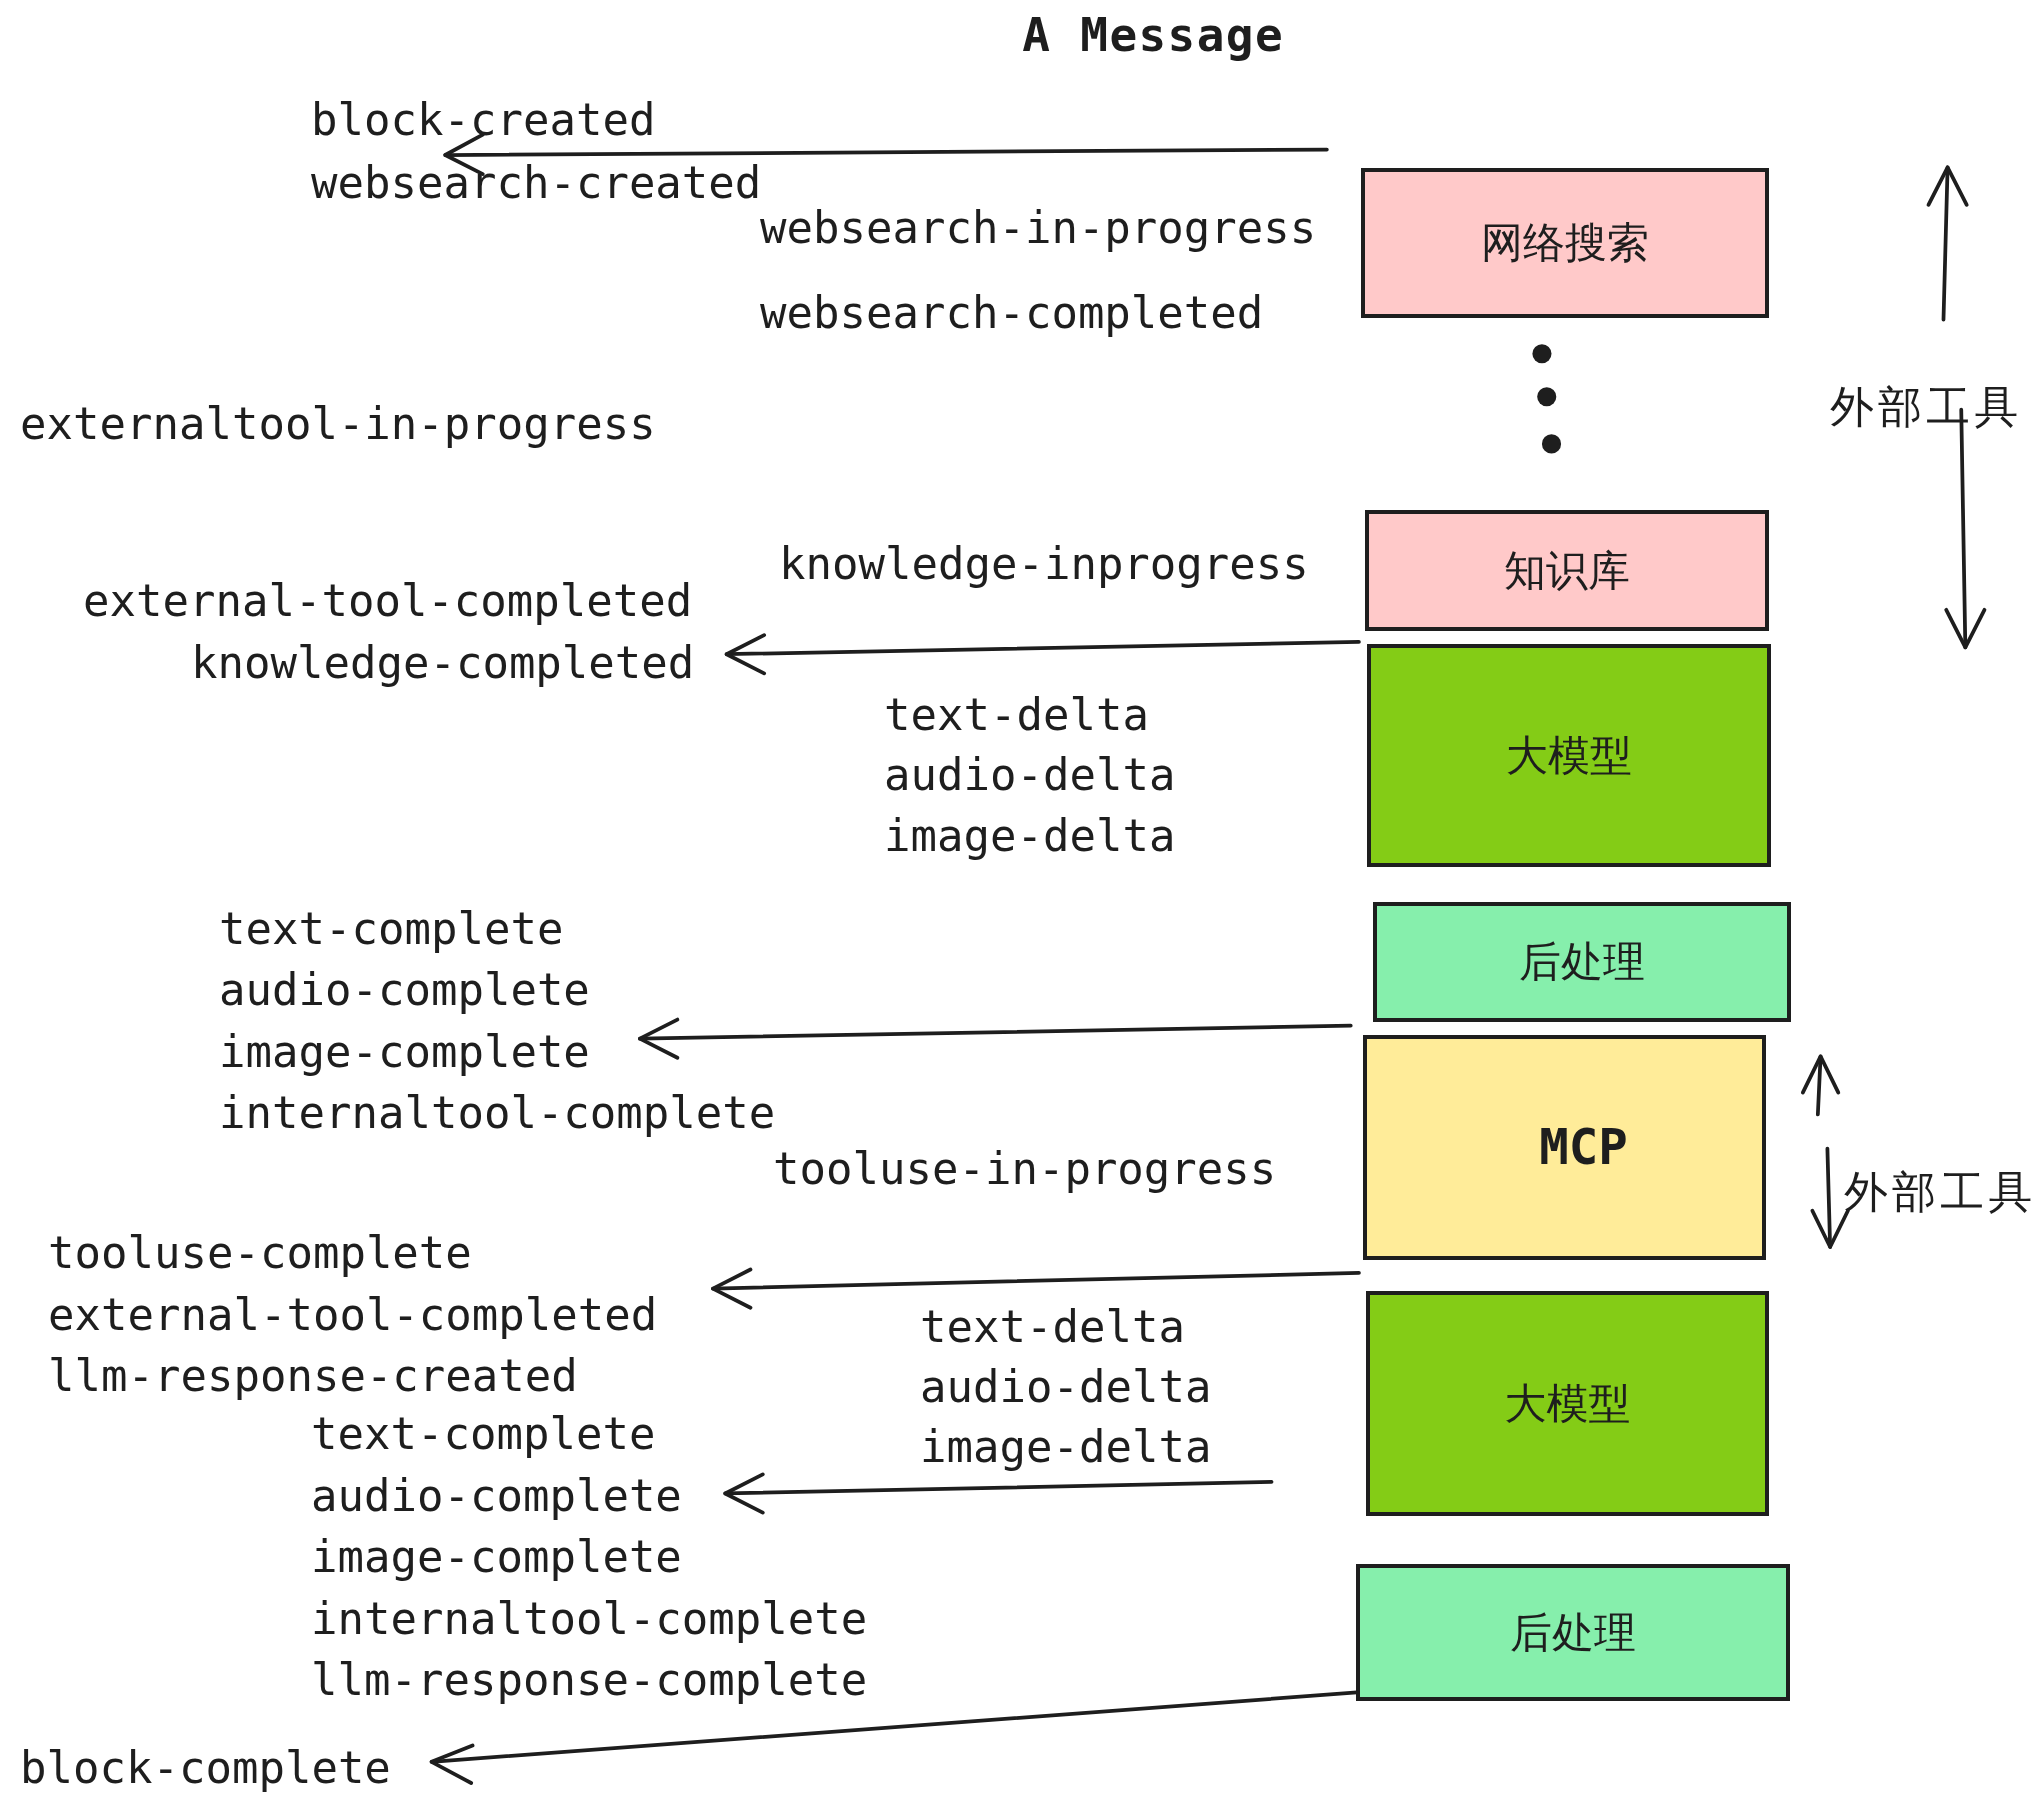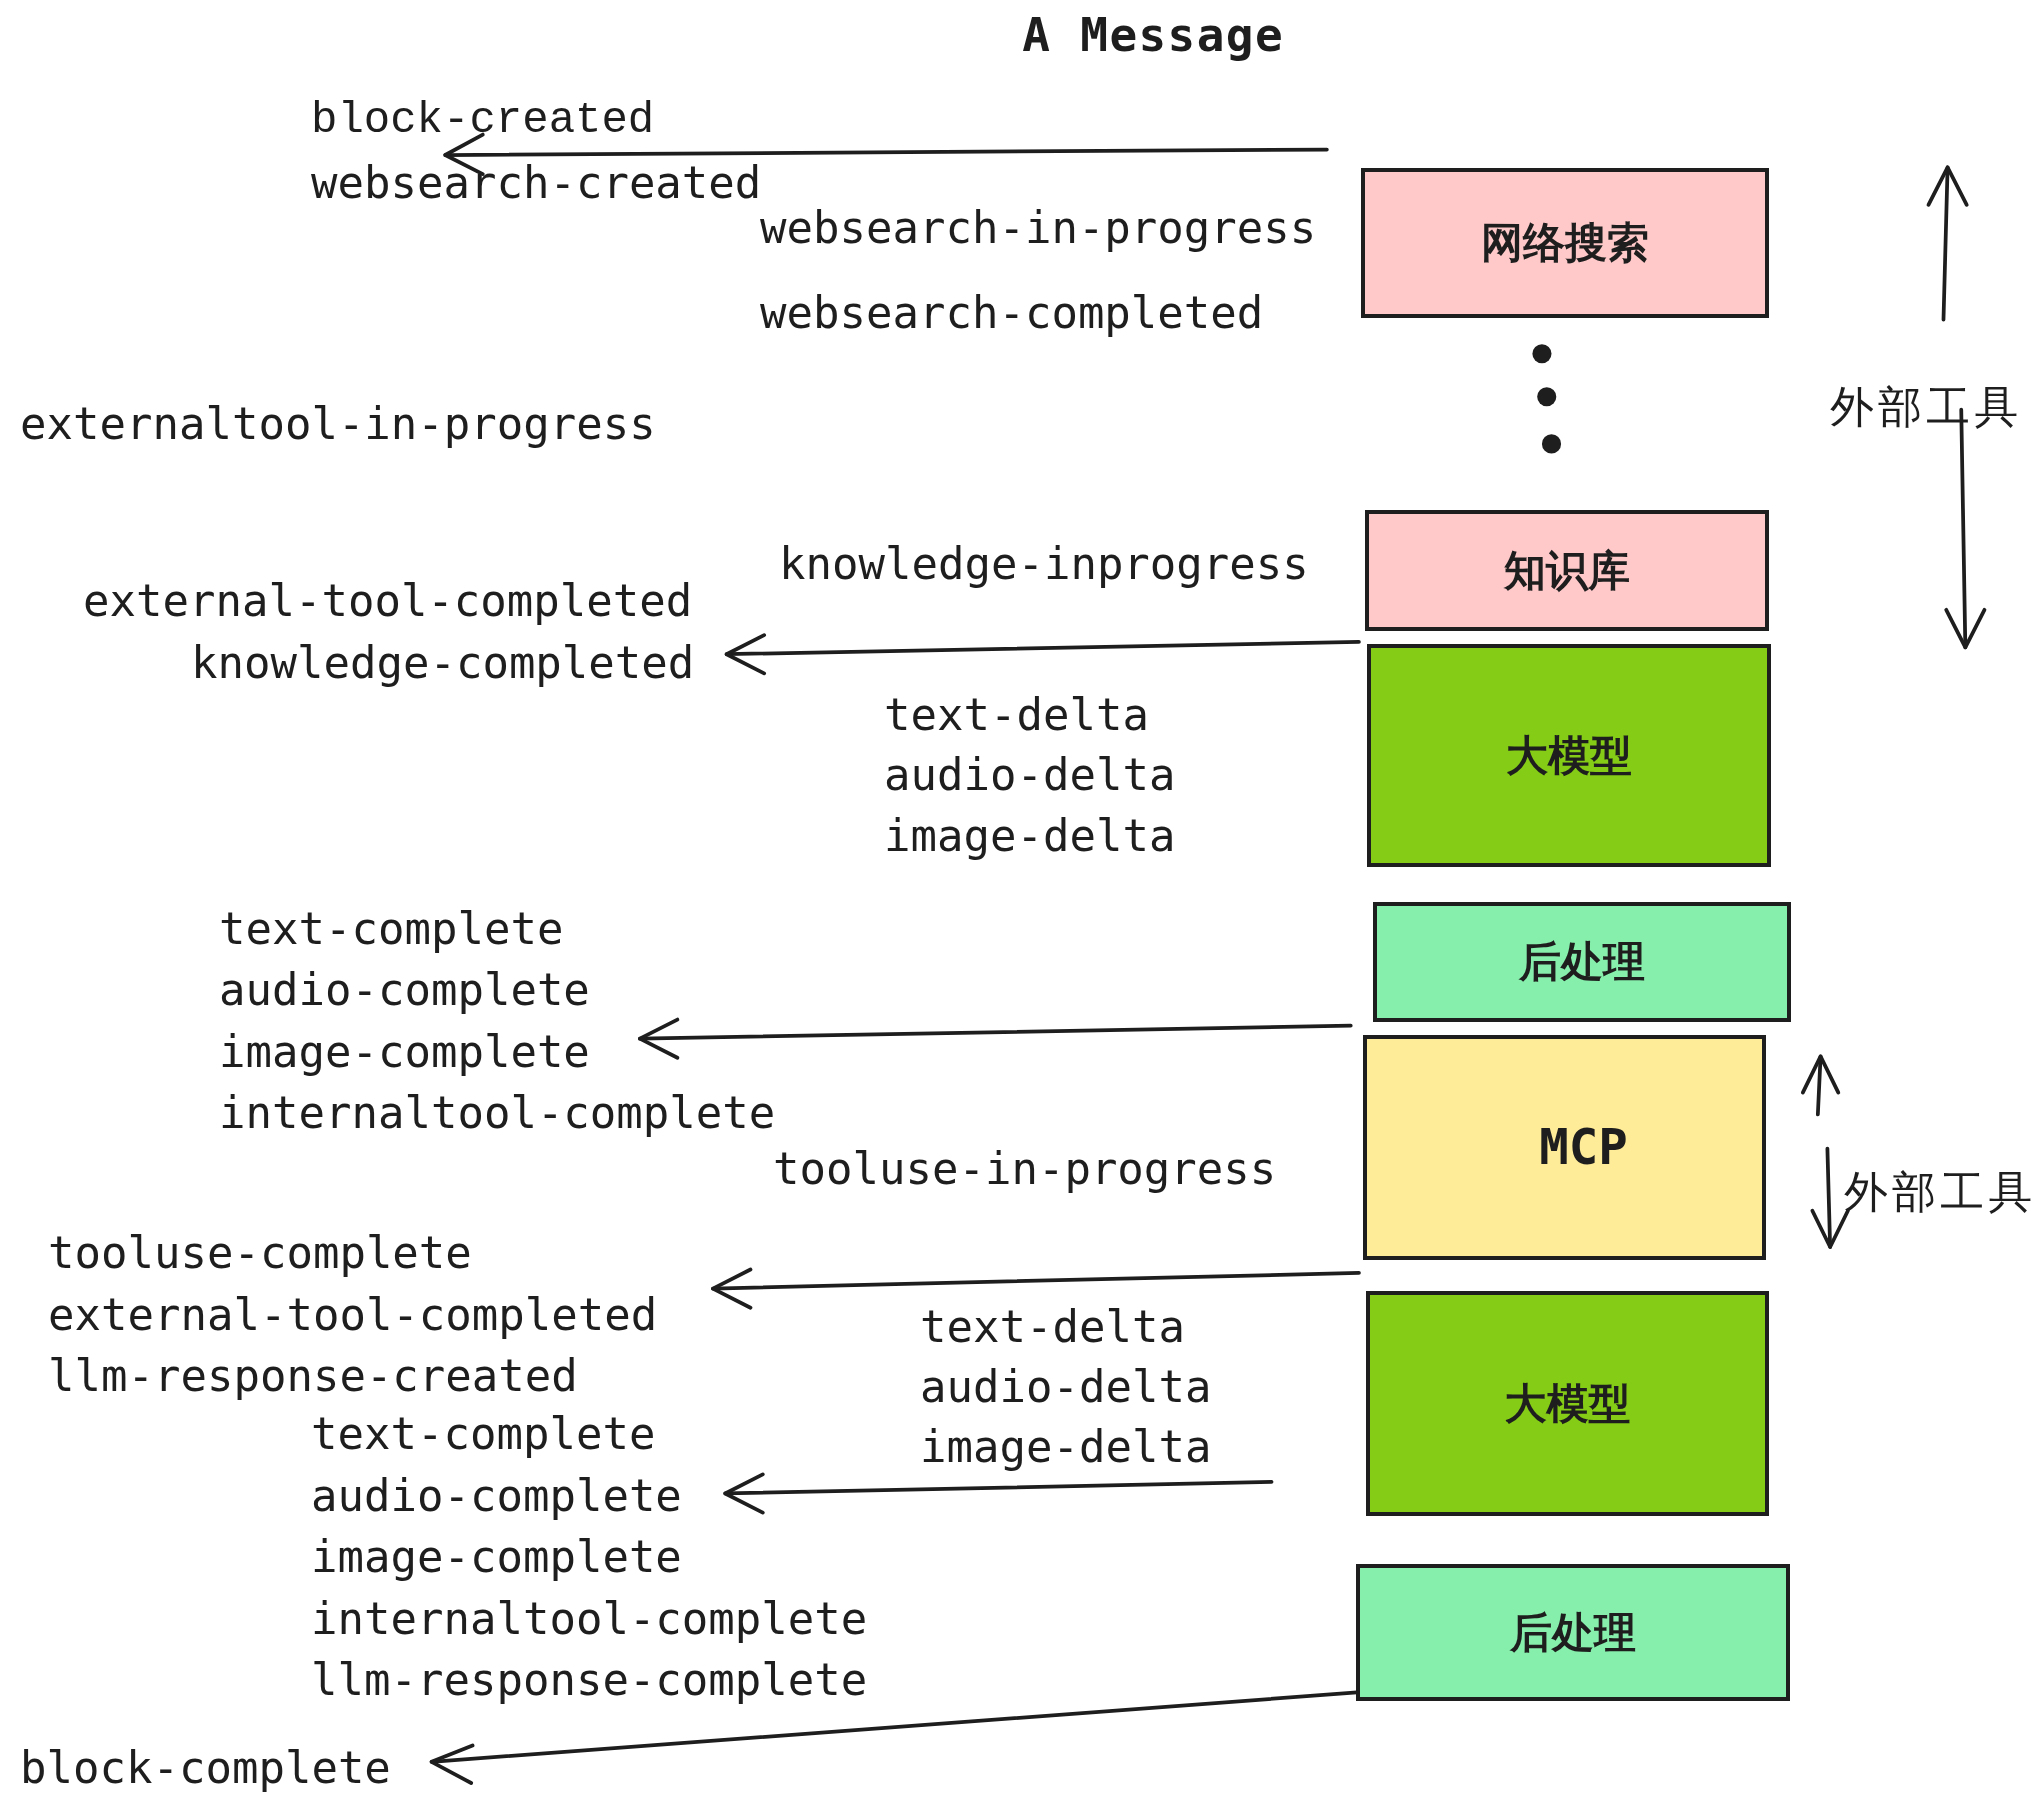--- a/index.html
+++ b/index.html
@@ -17,21 +17,21 @@
     font-size:46px;font-weight:bold;text-align:right;line-height:1;
     letter-spacing:1.4px;
   }
   .ev{
     position:absolute;font-size:44px;line-height:1;white-space:nowrap;
     letter-spacing:0px;font-weight:500;
   }
   .node{
     position:absolute;border:4.1px solid #1e1e1e;box-sizing:border-box;
     display:flex;align-items:center;justify-content:center;
-    font-family:"DejaVu Sans", sans-serif;font-size:42px;font-weight:700;
+    font-family:"DejaVu Sans", sans-serif;font-size:42px;font-weight:400;
   }
   .node.pink{background:#FFC9C9;}
   .node.green{background:#84cc16;}
   .node.yellow{background:#FFEC99;}
   .node.white{background:#86efac;}
   .node.mono{font-family:"DejaVu Sans Mono", monospace;font-size:49px;font-weight:bold;}
   .side-label{
     position:absolute;font-family:"DejaVu Sans", sans-serif;
     font-size:44px;font-weight:500;line-height:1;white-space:nowrap;
     letter-spacing:4.1px;
@@ -106,21 +106,21 @@
   <div class="node pink" style="left:1365px;top:510px;width:404px;height:121px;">知识库</div>
   <div class="node green" style="left:1367px;top:644px;width:404px;height:223px;">大模型</div>
   <div class="node white" style="left:1373px;top:902px;width:418px;height:120px;">后处理</div>
   <div class="node yellow mono" style="left:1363px;top:1035px;width:403px;height:225px;padding-left:38px;">MCP</div>
   <div class="node green" style="left:1366px;top:1291px;width:403px;height:225px;">大模型</div>
   <div class="node white" style="left:1356px;top:1564px;width:434px;height:137px;">后处理</div>
 
   <div class="side-label" style="left:1830px;top:342px;">外部工具</div>
   <div class="side-label" style="left:1844px;top:1127px;">外部工具</div>
 
-  <div class="ev" style="left:311px;top:98px;font-family:Liberation Mono, monospace;">block-created</div>
+  <div class="ev" style="left:311px;top:98px;">block-created</div>
   <div class="ev" style="left:311px;top:161px;">websearch-created</div>
   <div class="ev" style="left:760px;top:206px;">websearch-in-progress</div>
   <div class="ev" style="left:760px;top:291px;">websearch-completed</div>
   <div class="ev" style="left:779px;top:542px;">knowledge-inprogress</div>
   <div class="ev" style="left:20px;top:402px;">externaltool-in-progress</div>
   <div class="ev" style="left:83px;top:579px;">external-tool-completed</div>
   <div class="ev" style="left:191px;top:641px;">knowledge-completed</div>
   <div class="ev" style="left:884px;top:693px;">text-delta</div>
   <div class="ev" style="left:884px;top:753px;">audio-delta</div>
   <div class="ev" style="left:884px;top:814px;">image-delta</div>

